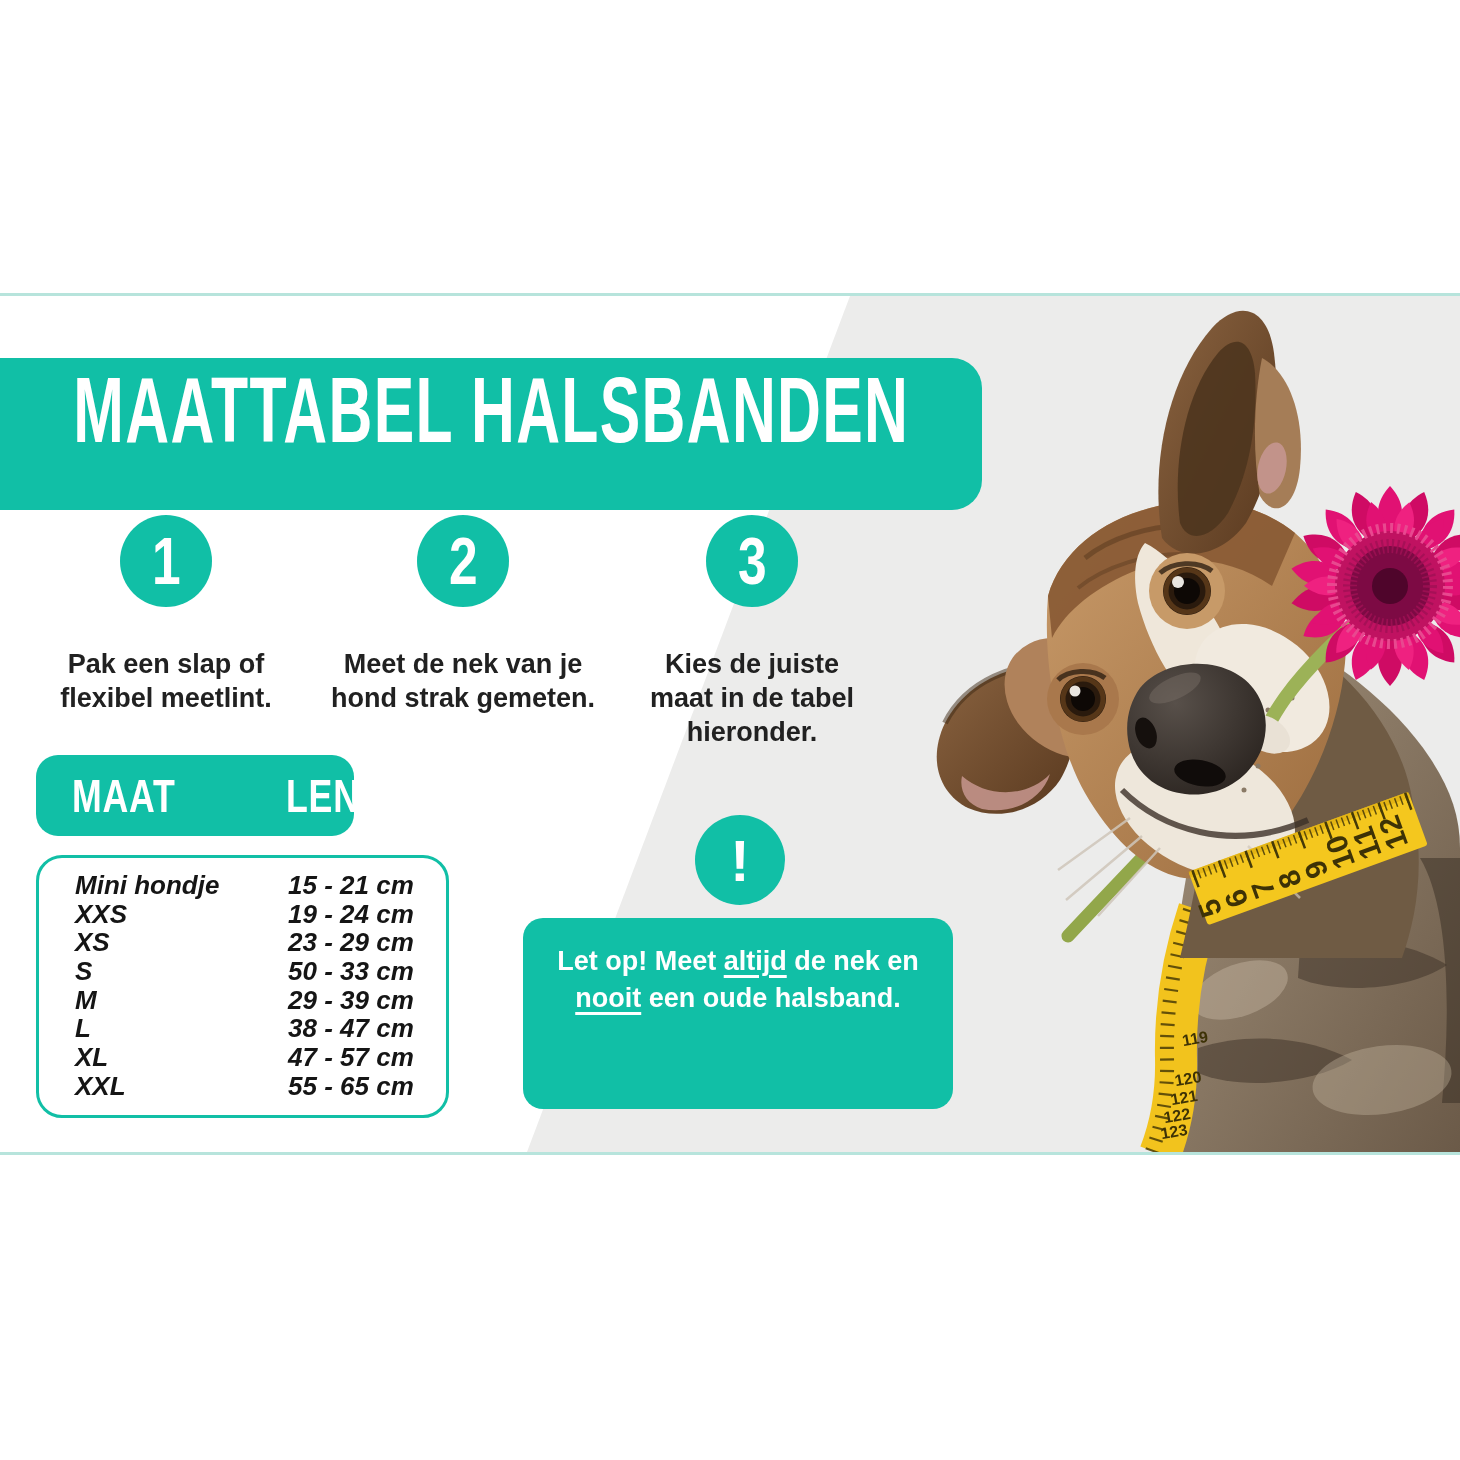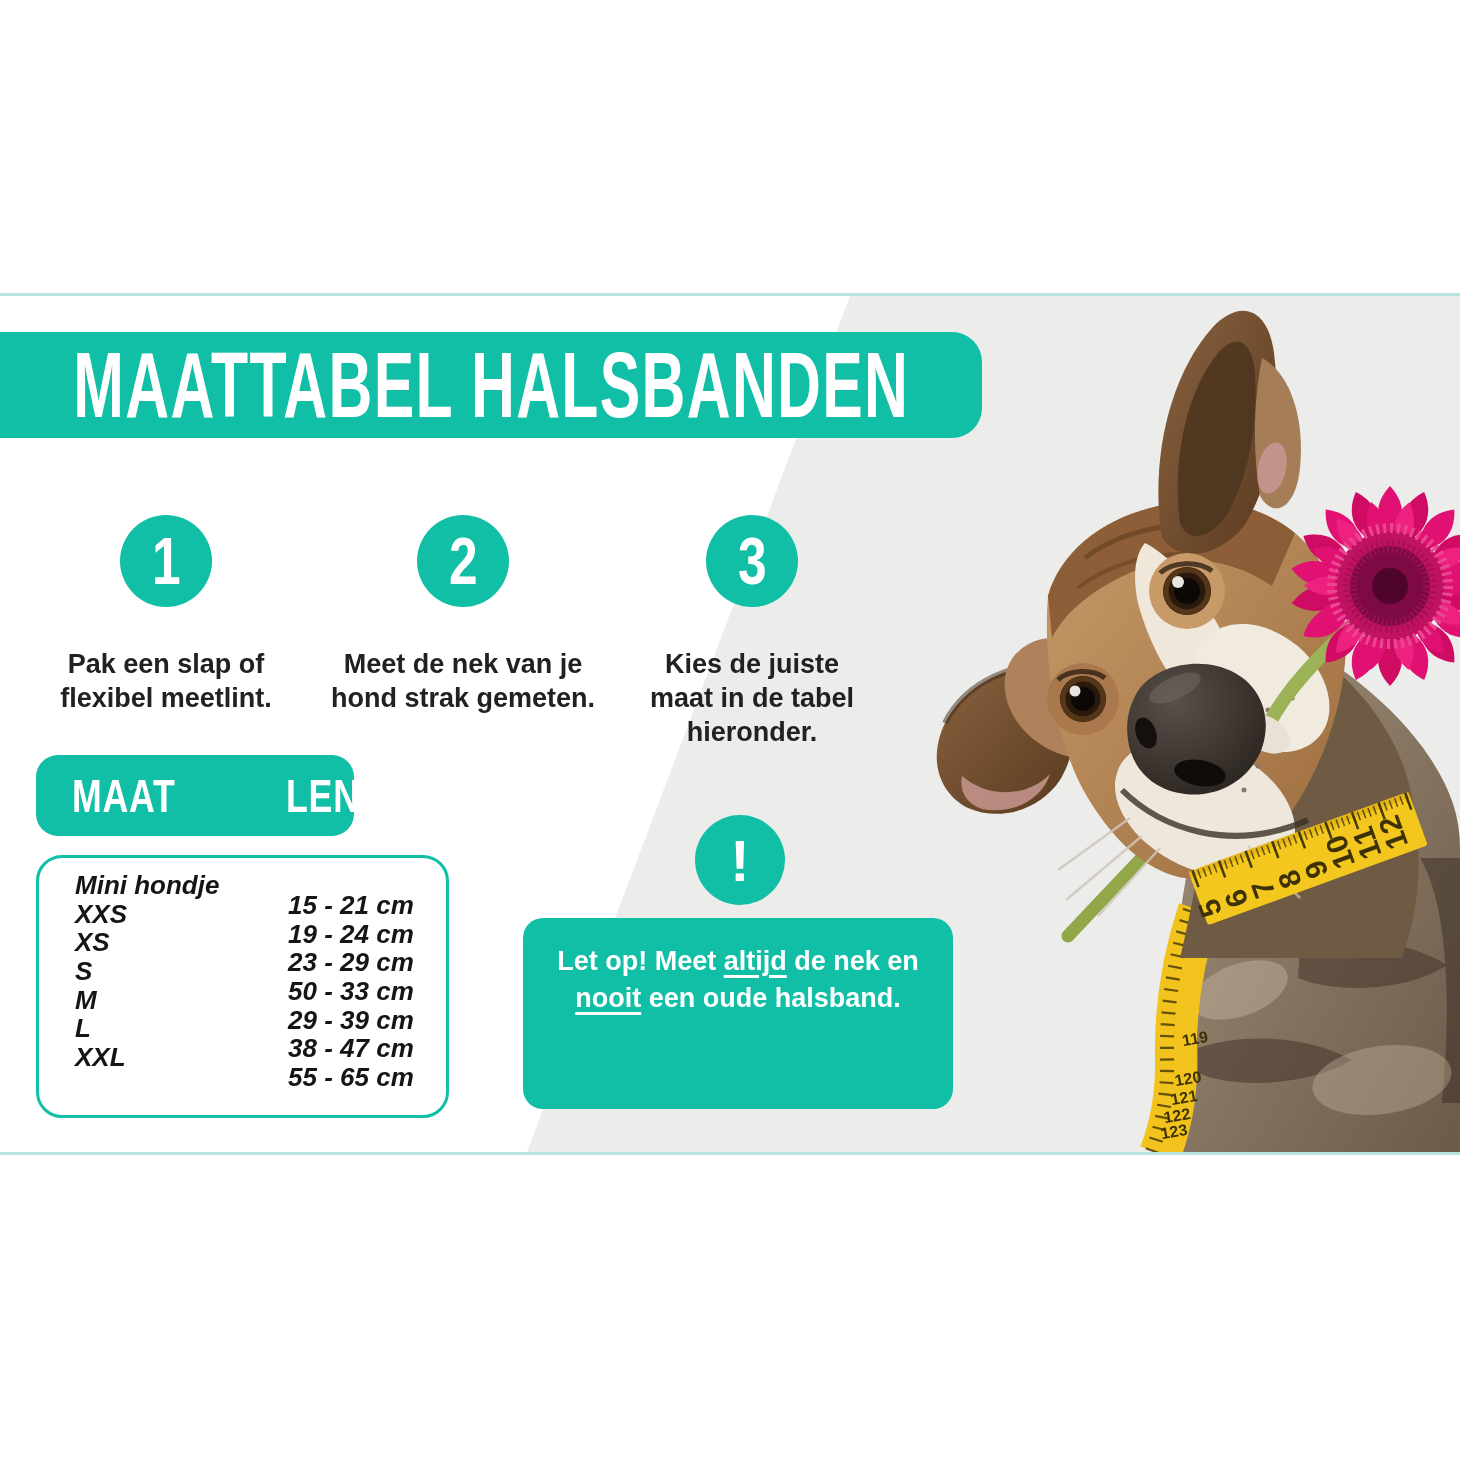--- a/index.html
+++ b/index.html
@@ -18,23 +18,23 @@
   .band{
     position:absolute;left:0;top:293px;width:1460px;height:862px;
     box-sizing:border-box;
     border-top:3px solid var(--line);
     border-bottom:3px solid var(--line);
     background:#ffffff;overflow:hidden;
   }
   .art{position:absolute;left:0;top:0;width:1460px;height:856px;}
   
   .banner{
-    position:absolute;left:0;top:36px;width:982px;height:106px;
+    position:absolute;left:0;top:62px;width:982px;height:152px;
     background:var(--teal);border-radius:0 30px 30px 0;
-    display:flex;align-items:flex-end;justify-content:center;
+    display:flex;align-items:flex-start;justify-content:center;
   }
   .banner .t{
     color:#fff;font-size:92px;font-weight:700;letter-spacing:2px;
     transform:scaleX(.66);white-space:nowrap;
   }
   
   .step{position:absolute;top:219px;width:340px;text-align:center;}
   .step .circ{
     width:92px;height:92px;border-radius:50%;background:var(--teal);
     margin:0 auto;display:flex;align-items:center;justify-content:center;
@@ -56,21 +56,21 @@
   }
   .thead .h1{left:36px;}
   .thead .h2{left:250px;}
   .tbox{
     position:absolute;left:36px;top:559px;width:413px;height:263px;
     box-sizing:border-box;background:#fff;border:3px solid var(--teal);
     border-radius:26px;padding-top:13px;font-style:italic;
   }
   .trow{position:relative;height:28.7px;color:#151515;font-size:26px;font-weight:700;}
   .trow .c1{position:absolute;left:36px;top:0;line-height:28.7px;}
-  .trow .c2{position:absolute;left:249px;top:0;line-height:28.7px;margin-top:20px;}
+  .trow .c2{position:absolute;left:249px;top:0;line-height:28.7px;}
   
   .wcirc{
     position:absolute;left:695px;top:519px;width:90px;height:90px;border-radius:50%;
     background:var(--teal);display:flex;align-items:center;justify-content:center;
   }
   .wcirc .ex{color:#fff;font-size:58px;font-weight:700;}
   .wbox{
     position:absolute;left:523px;top:622px;width:430px;height:191px;
     box-sizing:border-box;background:var(--teal);border-radius:20px;
     color:#fff;text-align:center;font-size:27px;font-weight:700;
@@ -321,20 +321,24 @@
       </div>
       <div class="trow">
         <span class="c1">M</span>
         <span class="c2">29 - 39 cm</span>
       </div>
       <div class="trow">
         <span class="c1">L</span>
         <span class="c2">38 - 47 cm</span>
       </div>
       <div class="trow">
+        <span class="c1">XL</span>
+        <span class="c2">47 - 57 cm</span>
+      </div>
+      <div class="trow">
         <span class="c1">XXL</span>
         <span class="c2">55 - 65 cm</span>
       </div>
     </div>
 
   <div class="wcirc">
     <span class="ex">!</span>
   </div>
   <div class="wbox" id="wbox">
       <p><span>Let op! Meet </span><span class="u">altijd</span><span> de nek en

